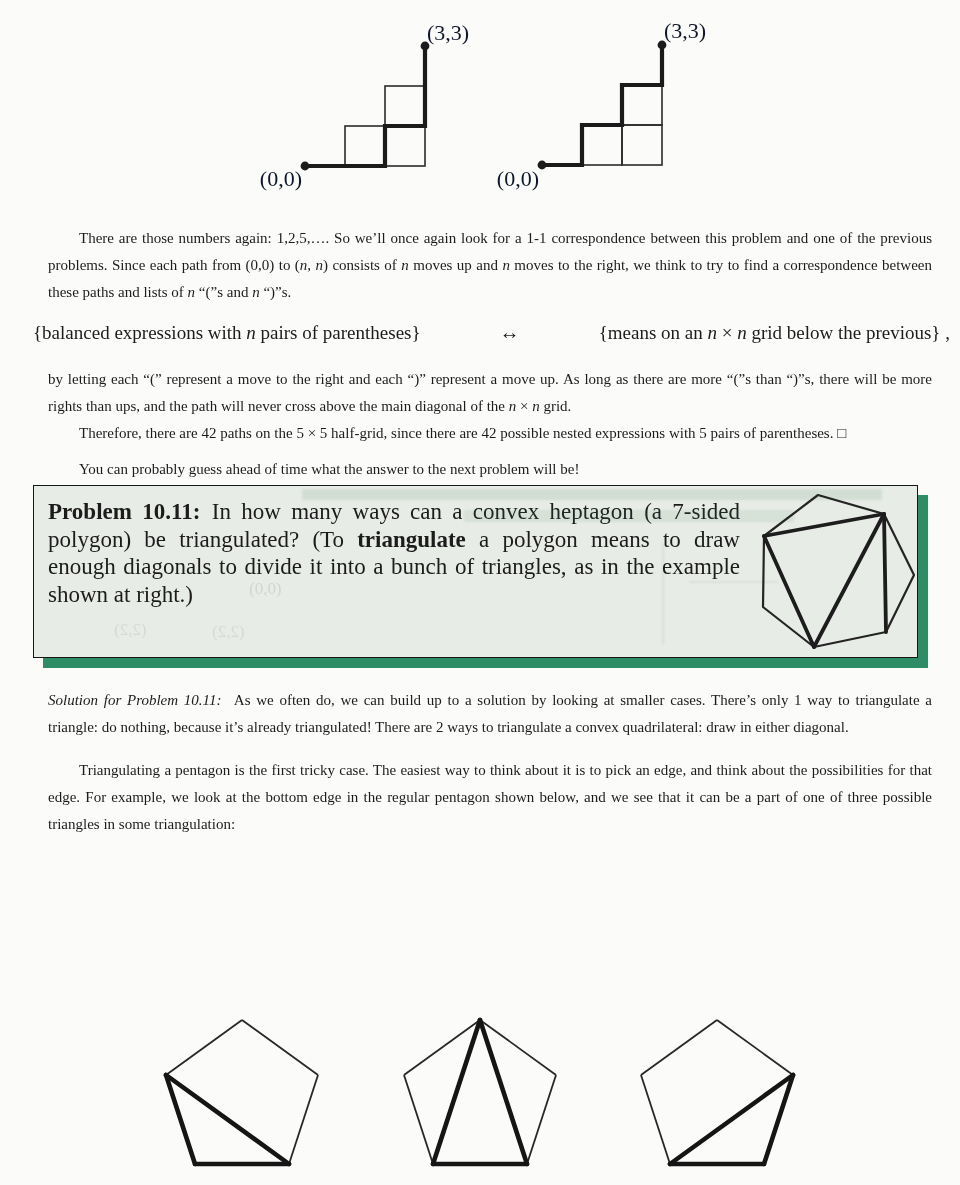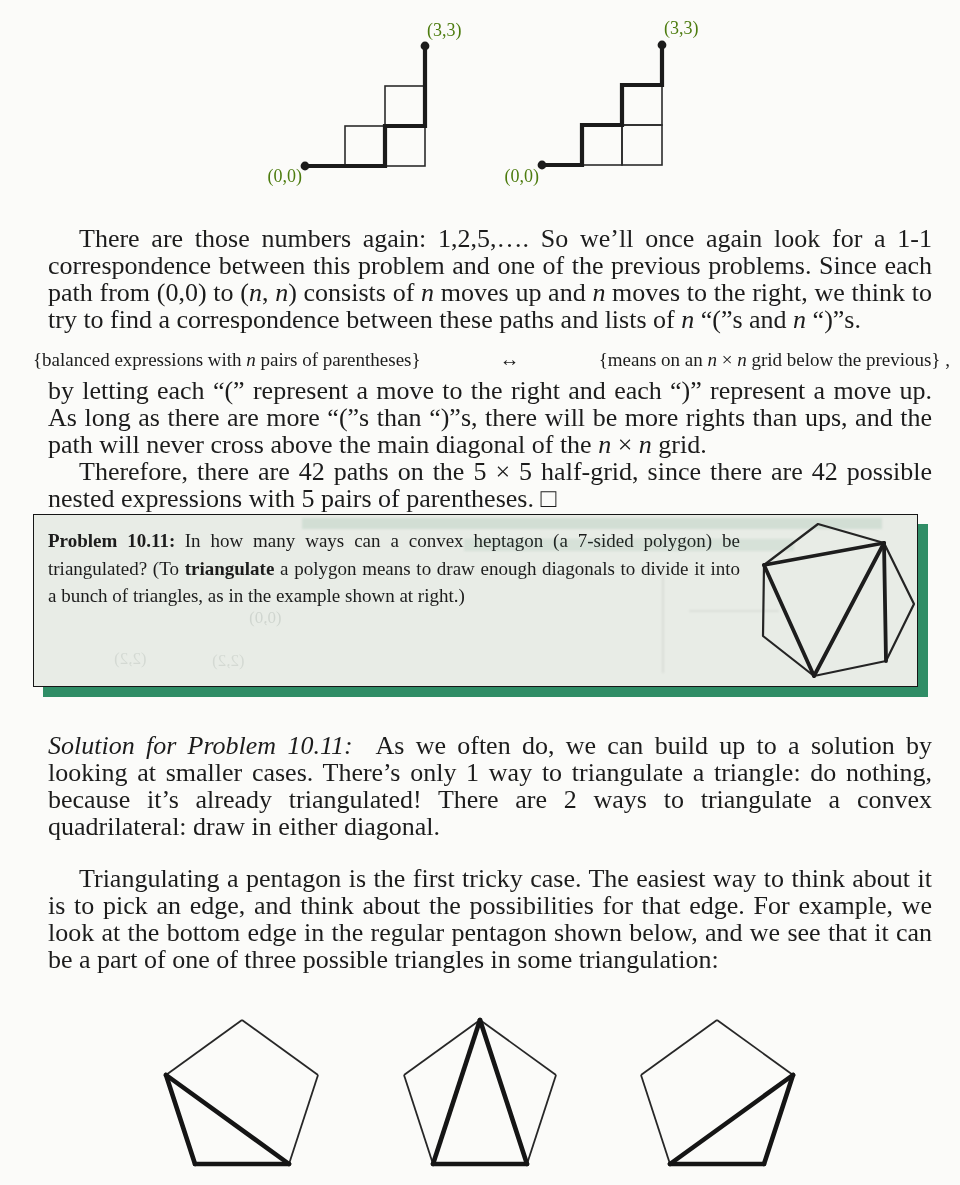--- a/index.html
+++ b/index.html
@@ -1,37 +1,37 @@
 <!DOCTYPE html>
 <html><head>
 <meta charset="utf-8">
 <style>
   html,body{margin:0;padding:0;}
   body{width:960px;height:1185px;background:#fbfbf9;font-family:"Liberation Serif","DejaVu Serif",serif;color:#1c1c1c;}
   .page{position:relative;width:960px;height:1185px;overflow:hidden;}
   .col{padding:0 28px 0 48px;}
-  p.body{font-size:26px;line-height:27px;text-align:justify;margin:0;}
+  p.body{font-size:15px;line-height:27px;text-align:justify;margin:0;}
   .indent{text-indent:31px;}
   .i{font-style:italic;}
   .b{font-weight:bold;}
   .spacer-top{height:225px;}
   
   .fig-abs{position:absolute;}
-  .fig-label{position:absolute;font-size:18px;color:#4d7c0f;}
+  .fig-label{position:absolute;font-size:22px;color:#0f172a;}
   .lbl-right{width:52px;text-align:right;display:inline-block;}
   svg{display:block;}
   .lat-thin{stroke:#2b2b2b;stroke-width:1.6;fill:none;}
   .lat-bold{stroke:#1b1b1b;stroke-width:4.2;fill:none;stroke-linecap:square;}
   .dot{fill:#1b1b1b;}
   
   .corr{display:flex;justify-content:space-between;align-items:baseline;width:917px;margin:13px 0 0 -15px;font-size:19px;line-height:27px;gap:44px;}
   .corr .arrow{font-size:20px;}
   
   .problem-box{position:relative;box-sizing:border-box;margin:2px 0 0 -15px;width:885px;height:173px;background:#e8ece6;border:1.6px solid #161616;padding:12px 14px;}
-  .problem-text{width:692px;font-size:19px;line-height:27.5px;text-align:justify;}
+  .problem-text{width:692px;font-size:23px;line-height:27.5px;text-align:justify;}
   .ghost{position:absolute;transform:scaleX(-1);color:#4a5a52;font-size:17px;pointer-events:none;}
   .smudge{position:absolute;filter:blur(1px);pointer-events:none;}
   .hepta-edge{stroke:#242424;stroke-width:2.2;fill:none;stroke-linejoin:round;}
   .hepta-diag{stroke:#1d1d1d;stroke-width:3.8;stroke-linecap:round;}
   
   .pent-strip{position:absolute;left:0;top:1017px;width:960px;height:160px;}
   .pent-thin{stroke:#272727;stroke-width:1.8;fill:none;stroke-linejoin:round;}
   .pent-bold{stroke:#151515;stroke-width:4.6;fill:none;stroke-linecap:round;}
 </style>
 </head>
@@ -66,24 +66,25 @@
 
     <p class="body indent"><span>There are those numbers again: 1,2,5,…. So we’ll once again look for a 1-1 correspondence between this problem and one of the previous problems. Since each path from (0,0) to (</span><span class="i">n</span><span>, </span><span class="i">n</span><span>) consists of </span><span class="i">n</span><span> moves up and </span><span class="i">n</span><span> moves to the right, we think to try to find a correspondence between these paths and lists of </span><span class="i">n</span><span> “(”s and </span><span class="i">n</span><span> “)”s.</span></p>
 
 
     <div class="corr">
       <span><span>{balanced expressions with </span><span class="i">n</span><span> pairs of parentheses}</span></span>
       <span class="arrow">↔</span>
       <span><span>{means on an </span><span class="i">n</span><span> × </span><span class="i">n</span><span> grid below the previous} ,</span></span>
     </div>
 
-    <p class="body" style="margin-top:4px;"><span>by letting each “(” represent a move to the right and each “)” represent a move up. As long as there are more “(”s than “)”s, there will be more rights than ups, and the path will never cross above the main diagonal of the </span><span class="i">n</span><span> × </span><span class="i">n</span><span> grid.</span></p>
+    <p class="body" style="margin-top:20px;"><span>by letting each “(” represent a move to the right and each “)” represent a move up. As long as there are more “(”s than “)”s, there will be more rights than ups, and the path will never cross above the main diagonal of the </span><span class="i">n</span><span> × </span><span class="i">n</span><span> grid.</span></p>
 
     <p class="body indent" style=""><span>Therefore, there are 42 paths on the 5 × 5 half-grid, since there are 42 possible nested expressions with 5 pairs of parentheses. □</span></p>
 
+    <p class="body indent" style="margin-top:9px;"><span>You can probably guess ahead of time what the answer to the next problem will be!</span></p>
 
     <div class="problem-box" style="background: rgb(232, 236, 230); box-shadow: rgb(47, 141, 102) 10px 10px 0px 0px;">
       <div class="problem-text"><span class="b">Problem 10.11:</span><span> In how many ways can a convex heptagon (a 7-sided polygon) be triangulated? (To </span><span class="b">triangulate</span><span> a polygon means to draw enough diagonals to divide it into a bunch of triangles, as in the example shown at right.)</span></div>
 
       <span class="ghost" style="left:215px;top:93px;opacity:.15;">(0,0)</span>
       <span class="ghost" style="left:80px;top:134px;opacity:.12;">(2,2)</span>
       <span class="ghost" style="left:178px;top:136px;opacity:.12;">(2,2)</span>
       <div class="smudge" style="left:268px;top:3px;width:580px;height:11px;background:rgba(60,130,95,.13);"></div>
       <div class="smudge" style="left:430px;top:24px;width:330px;height:12px;background:rgba(60,130,95,.10);"></div>
       <div class="smudge" style="left:628px;top:58px;width:2px;height:100px;background:rgba(0,0,0,.06);"></div>
@@ -91,23 +92,23 @@
 
       <svg id="heptagon-svg" style="position:absolute;left:709px;top:-2px;" width="185" height="172" viewBox="0 0 185 172">
           <polygon points="75,11 141,30 171,91 143,148 71,163 20,123 21,52" class="hepta-edge"></polygon>
           <line x1="21" y1="52" x2="141" y2="30" class="hepta-diag"></line>
           <line x1="21" y1="52" x2="71" y2="163" class="hepta-diag"></line>
           <line x1="141" y1="30" x2="71" y2="163" class="hepta-diag"></line>
           <line x1="141" y1="30" x2="143" y2="148" class="hepta-diag"></line>
         </svg>
     </div>
 
-    <p class="body" style="margin-top:45px;"><span class="i">Solution for Problem 10.11:</span><span>  As we often do, we can build up to a solution by looking at smaller cases. There’s only 1 way to triangulate a triangle: do nothing, because it’s already triangulated! There are 2 ways to triangulate a convex quadrilateral: draw in either diagonal.</span></p>
+    <p class="body" style="margin-top:29px;"><span class="i">Solution for Problem 10.11:</span><span>  As we often do, we can build up to a solution by looking at smaller cases. There’s only 1 way to triangulate a triangle: do nothing, because it’s already triangulated! There are 2 ways to triangulate a convex quadrilateral: draw in either diagonal.</span></p>
 
-    <p class="body indent" style="margin-top:25px;"><span>Triangulating a pentagon is the first tricky case.  The easiest way to think about it is to pick an edge, and think about the possibilities for that edge.  For example, we look at the bottom edge in the regular pentagon shown below, and we see that it can be a part of one of three possible triangles in some triangulation:</span></p>
+    <p class="body indent" style="margin-top:16px;"><span>Triangulating a pentagon is the first tricky case.  The easiest way to think about it is to pick an edge, and think about the possibilities for that edge.  For example, we look at the bottom edge in the regular pentagon shown below, and we see that it can be a part of one of three possible triangles in some triangulation:</span></p>
   </div>
 
   <div class="pent-strip">
     <svg style="position:absolute;left:160px;top:0;" width="164" height="152" viewBox="0 0 164 152">
         <line x1="82" y1="3" x2="158" y2="58" class="pent-thin"></line>
         <line x1="158" y1="58" x2="129" y2="147" class="pent-thin"></line>
         <line x1="129" y1="147" x2="35" y2="147" class="pent-thin"></line>
         <line x1="35" y1="147" x2="6" y2="58" class="pent-thin"></line>
         <line x1="6" y1="58" x2="82" y2="3" class="pent-thin"></line>
         <line x1="6" y1="58" x2="35" y2="147" class="pent-bold"></line>

